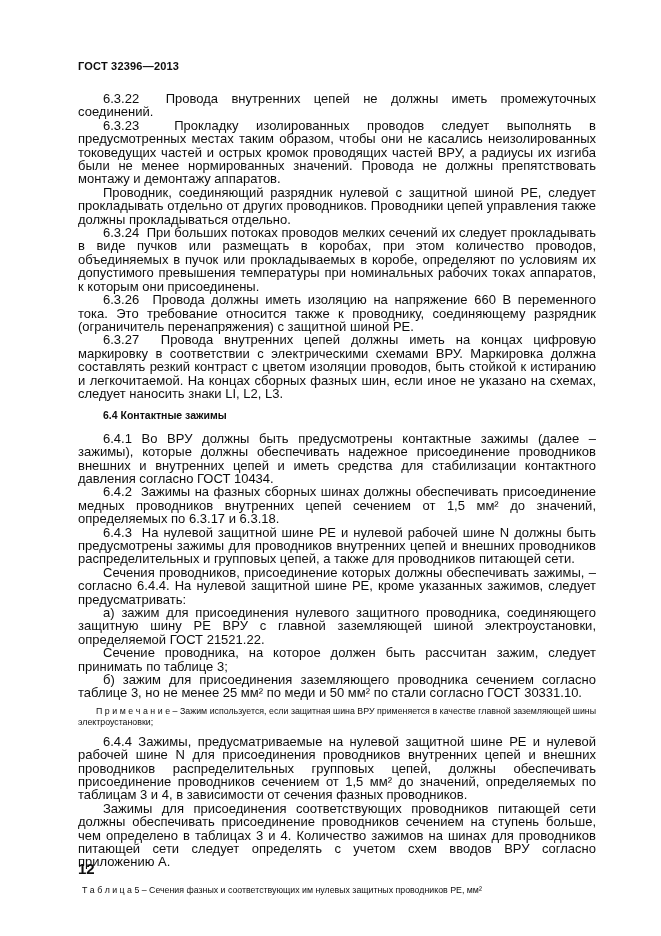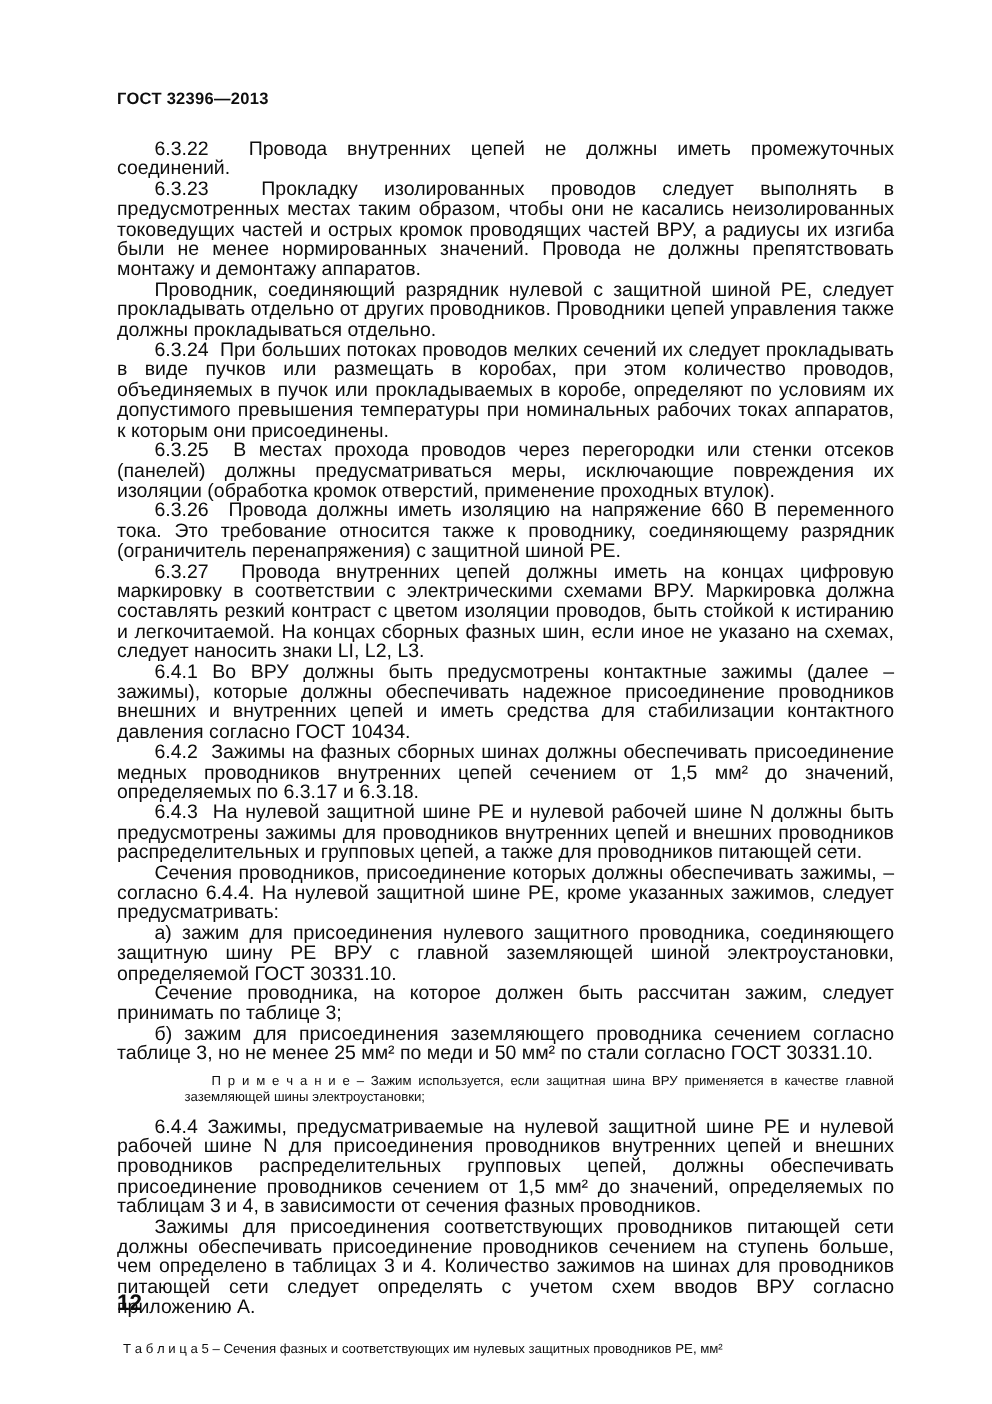--- a/index.html
+++ b/index.html
@@ -39,21 +39,20 @@
     margin-top: 9px;
     margin-bottom: 9px;
   }
   p.note {
     font-size: 8.8px;
     line-height: 11.4px;
     text-align: justify;
     text-indent: 18px;
     margin-top: 6px;
     margin-bottom: 6px;
-    margin-left: 45px;
   }
   p.table-caption {
     font-size: 8.8px;
     line-height: 11.4px;
     margin-top: 16px;
     text-indent: 4px;
   }
   .page-number {
     position: absolute;
     left: 78px;
@@ -66,30 +65,30 @@
 <body>
 
 <div class="page">
   <div class="content">
     <div class="doc-header">ГОСТ 32396—2013</div>
 
     <p class="para">6.3.22&nbsp; Провода внутренних цепей не должны иметь промежуточных соединений.</p>
     <p class="para">6.3.23&nbsp; Прокладку изолированных проводов следует выполнять в предусмотренных местах таким образом, чтобы они не касались неизолированных токоведущих частей и острых кромок проводящих частей ВРУ, а радиусы их изгиба были не менее нормированных значений. Провода не должны препятствовать монтажу и демонтажу аппаратов.</p>
     <p class="para">Проводник, соединяющий разрядник нулевой с защитной шиной PE, следует прокладывать отдельно от других проводников. Проводники цепей управления также должны прокладываться отдельно.</p>
     <p class="para">6.3.24&nbsp; При больших потоках проводов мелких сечений их следует прокладывать в виде пучков или размещать в коробах, при этом количество проводов, объединяемых в пучок или прокладываемых в коробе, определяют по условиям их допустимого превышения температуры при номинальных рабочих токах аппаратов, к которым они присоединены.</p>
-    <p class="para">6.3.25&nbsp; В местах прохода проводов через перегородки или стенки отсеков (панелей) должны предусматриваться меры, исключающие повреждения их изоляции (обработка кромок отверстий, применение проходных втулок).</p>
     <p class="para">6.3.26&nbsp; Провода должны иметь изоляцию на напряжение 660 В переменного тока. Это требование относится также к проводнику, соединяющему разрядник (ограничитель перенапряжения) с защитной шиной PE.</p>
     <p class="para">6.3.27&nbsp; Провода внутренних цепей должны иметь на концах цифровую маркировку в соответствии с электрическими схемами ВРУ. Маркировка должна составлять резкий контраст с цветом изоляции проводов, быть стойкой к истиранию и легкочитаемой. На концах сборных фазных шин, если иное не указано на схемах, следует наносить знаки LI, L2, L3.</p>
 
+    <h2 class="section-heading">6.4 Контактные зажимы</h2>
 
     <p class="para">6.4.1 Во ВРУ должны быть предусмотрены контактные зажимы (далее – зажимы), которые должны обеспечивать надежное присоединение проводников внешних и внутренних цепей и иметь средства для стабилизации контактного давления согласно ГОСТ 10434.</p>
     <p class="para">6.4.2&nbsp; Зажимы на фазных сборных шинах должны обеспечивать присоединение медных проводников внутренних цепей сечением от 1,5 мм² до значений, определяемых по 6.3.17 и 6.3.18.</p>
     <p class="para">6.4.3&nbsp; На нулевой защитной шине PE и нулевой рабочей шине N должны быть предусмотрены зажимы для проводников внутренних цепей и внешних проводников распределительных и групповых цепей, а также для проводников питающей сети.</p>
     <p class="para">Сечения проводников, присоединение которых должны обеспечивать зажимы, – согласно 6.4.4. На нулевой защитной шине PE, кроме указанных зажимов, следует предусматривать:</p>
-    <p class="para">а) зажим для присоединения нулевого защитного проводника, соединяющего защитную шину PE ВРУ с главной заземляющей шиной электроустановки, определяемой ГОСТ 30331.10.</p>
+    <p class="para">а) зажим для присоединения нулевого защитного проводника, соединяющего защитную шину PE ВРУ с главной заземляющей шиной электроустановки, определяемой ГОСТ 21521.22.</p>
     <p class="para">Сечение проводника, на которое должен быть рассчитан зажим, следует принимать по таблице 3;</p>
     <p class="para">б) зажим для присоединения заземляющего проводника сечением согласно таблице 3, но не менее 25 мм² по меди и 50 мм² по стали согласно ГОСТ 30331.10.</p>
 
     <p class="note">П р и м е ч а н и е – Зажим используется, если защитная шина ВРУ применяется в качестве главной заземляющей шины электроустановки;</p>
 
     <p class="para">6.4.4 Зажимы, предусматриваемые на нулевой защитной шине PE и нулевой рабочей шине N для присоединения проводников внутренних цепей и внешних проводников распределительных групповых цепей, должны обеспечивать присоединение проводников сечением от 1,5 мм² до значений, определяемых по таблицам 3 и 4, в зависимости от сечения фазных проводников.</p>
     <p class="para">Зажимы для присоединения соответствующих проводников питающей сети должны обеспечивать присоединение проводников сечением на ступень больше, чем определено в таблицах 3 и 4. Количество зажимов на шинах для проводников питающей сети следует определять с учетом схем вводов ВРУ согласно приложению А.</p>
 
     <p class="table-caption">Т а б л и ц а 5 – Сечения фазных и соответствующих им нулевых защитных проводников PE, мм²</p>
   </div>

